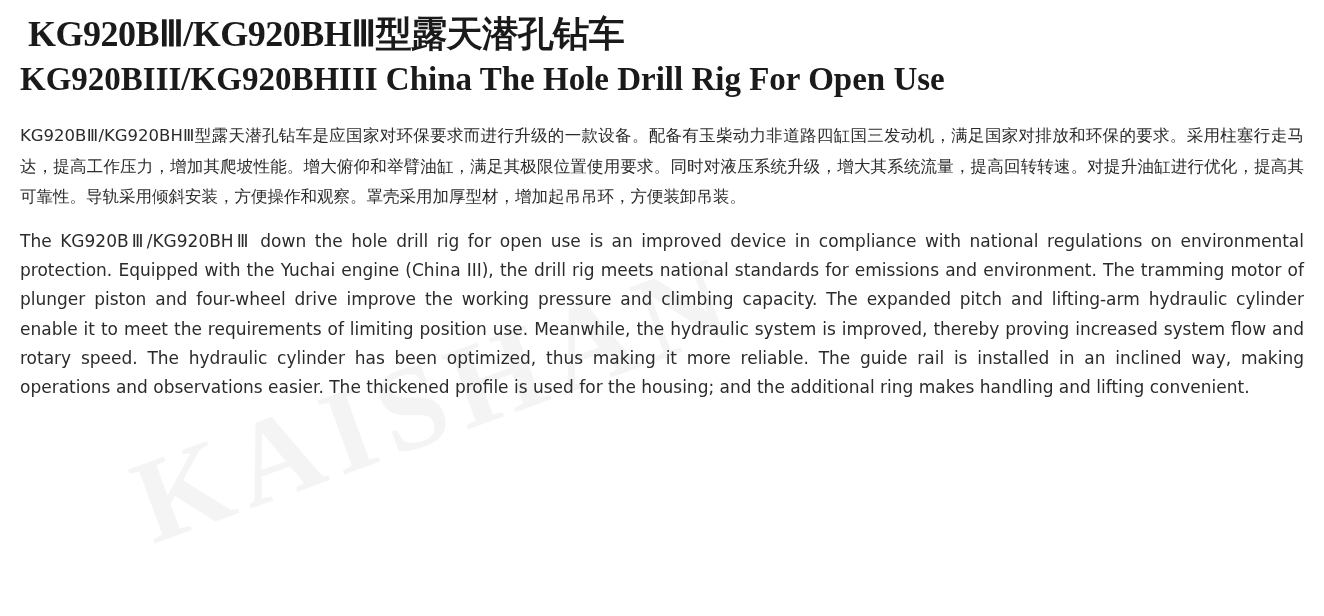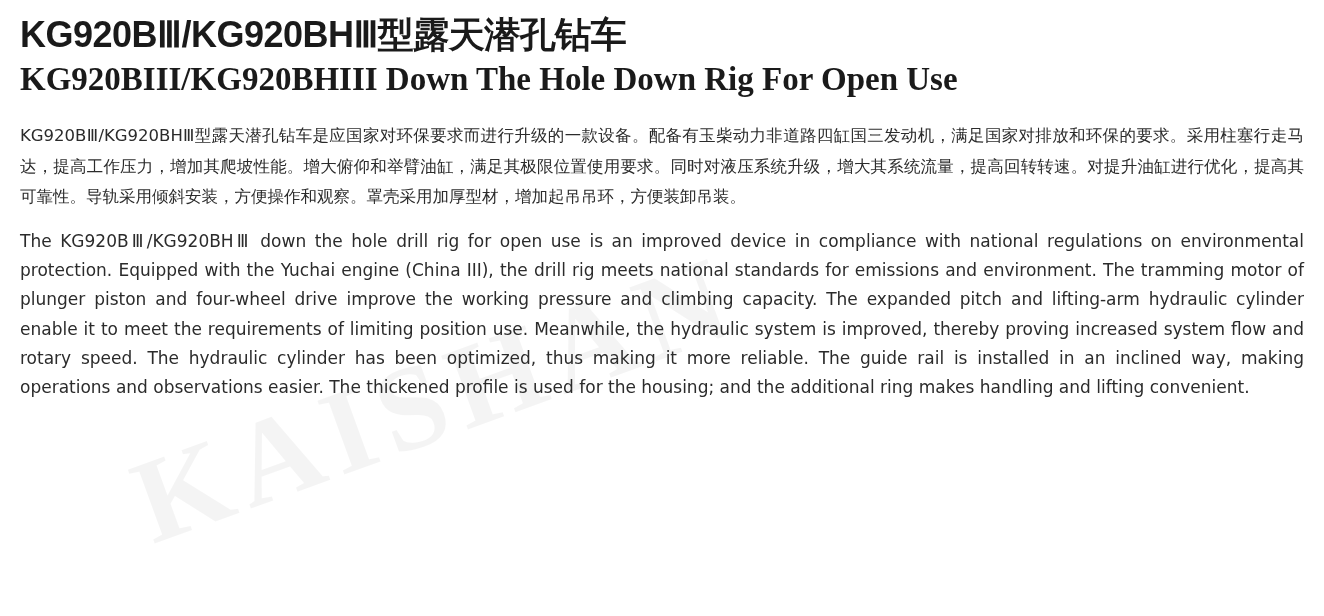--- a/index.html
+++ b/index.html
@@ -34,27 +34,27 @@
     color: rgba(0,0,0,0.045);
     transform: rotate(-20deg);
     white-space: nowrap;
     pointer-events: none;
     z-index: 0;
     user-select: none;
   }
   .content { position: relative; z-index: 1; }
 
   .title-cn {
-    font-family: Liberation Sans, sans-serif;
+    font-family: Liberation Serif, serif;
     font-weight: bold;
     font-size: 36px;
     line-height: 1.15;
     letter-spacing: -0.5px;
     color: #1a1a1a;
-    margin: 0 0 6px 0;
+    margin: 0 0 6px 8px;
     white-space: nowrap;
   }
   .title-en {
     font-family: "Liberation Serif", serif;
     font-size: 33px;
     line-height: 1.15;
     color: #1a1a1a;
     margin: 0 0 22px 0;
     white-space: nowrap;
   }
@@ -86,19 +86,19 @@
 </head>
 <body>
 
 <div class="page">
 
   <div class="watermark">KAISHAN</div>
 
   <div class="content">
 
     <h1 class="title-cn">KG920BⅢ/KG920BHⅢ型露天潜孔钻车</h1>
-    <h2 class="title-en">KG920BIII/KG920BHIII Down The Hole Down Rig For Open Use</h2>
+    <h2 class="title-en">KG920BIII/KG920BHIII China The Hole Drill Rig For Open Use</h2>
 
     <p class="para para-cn">KG920BⅢ/KG920BHⅢ型露天潜孔钻车是应国家对环保要求而进行升级的一款设备。配备有玉柴动力非道路四缸国三发动机，满足国家对排放和环保的要求。采用柱塞行走马达，提高工作压力，增加其爬坡性能。增大俯仰和举臂油缸，满足其极限位置使用要求。同时对液压系统升级，增大其系统流量，提高回转转速。对提升油缸进行优化，提高其可靠性。导轨采用倾斜安装，方便操作和观察。罩壳采用加厚型材，增加起吊吊环，方便装卸吊装。</p>
     <p class="para para-en">The KG920BⅢ/KG920BHⅢ down the hole drill rig for open use is an improved device in compliance with national regulations on environmental protection. Equipped with the Yuchai engine (China III), the drill rig meets national standards for emissions and environment. The tramming motor of plunger piston and four-wheel drive improve the working pressure and climbing capacity. The expanded pitch and lifting-arm hydraulic cylinder enable it to meet the requirements of limiting position use. Meanwhile, the hydraulic system is improved, thereby proving increased system flow and rotary speed. The hydraulic cylinder has been optimized, thus making it more reliable. The guide rail is installed in an inclined way, making operations and observations easier. The thickened profile is used for the housing; and the additional ring makes handling and lifting convenient.</p>
 
   </div>
 </div>
 
 </body></html>

